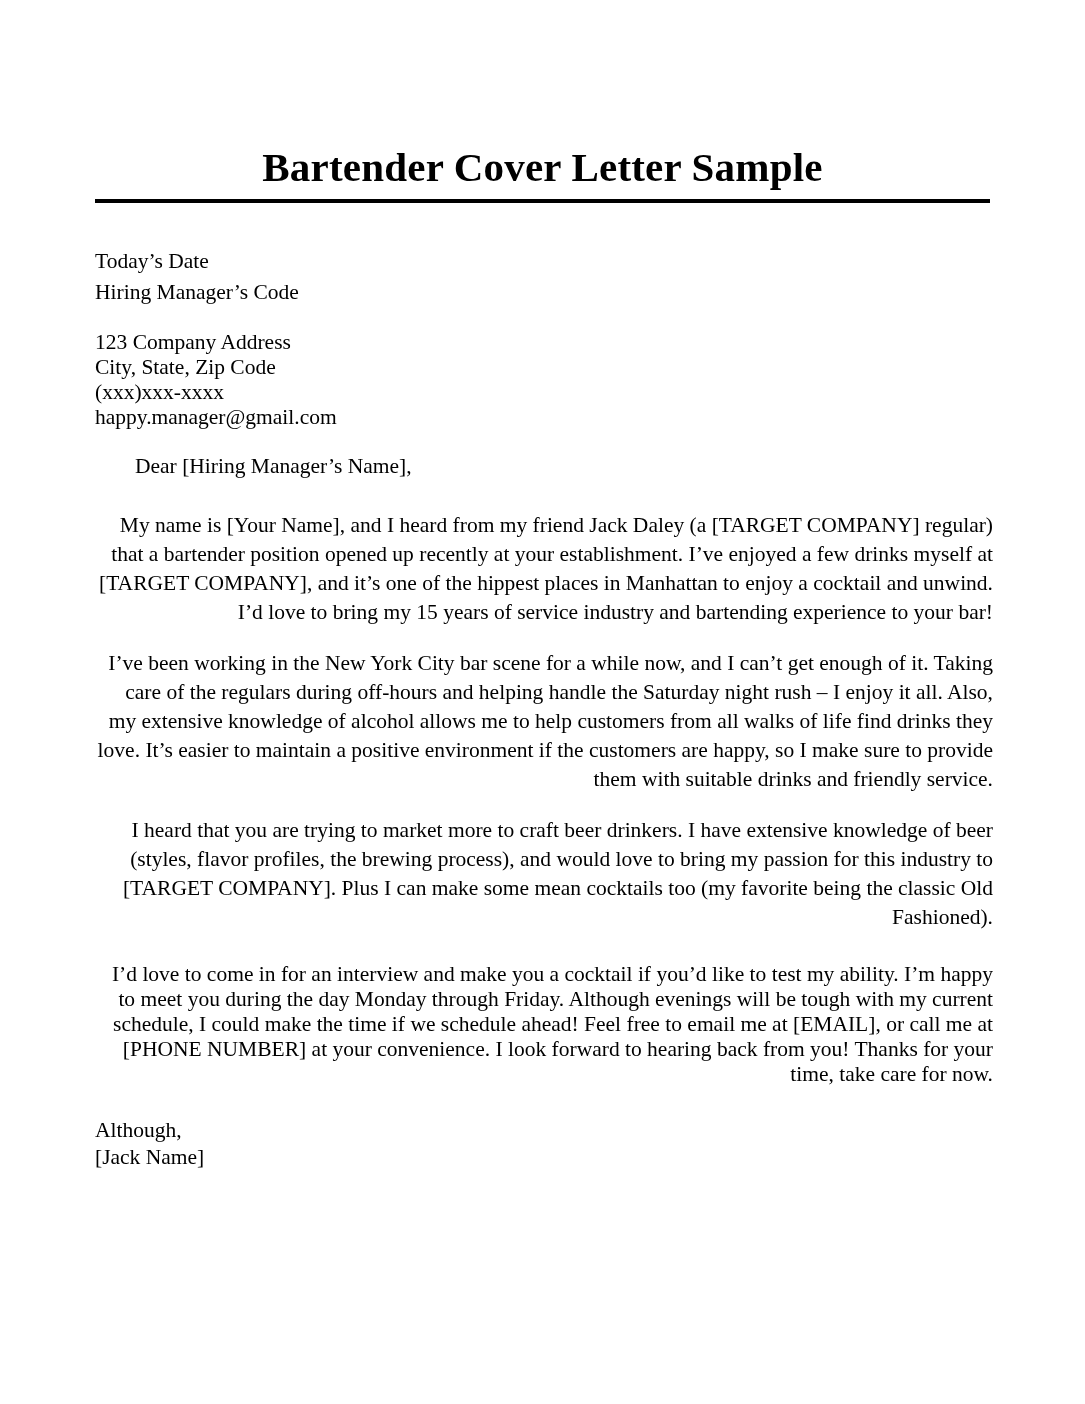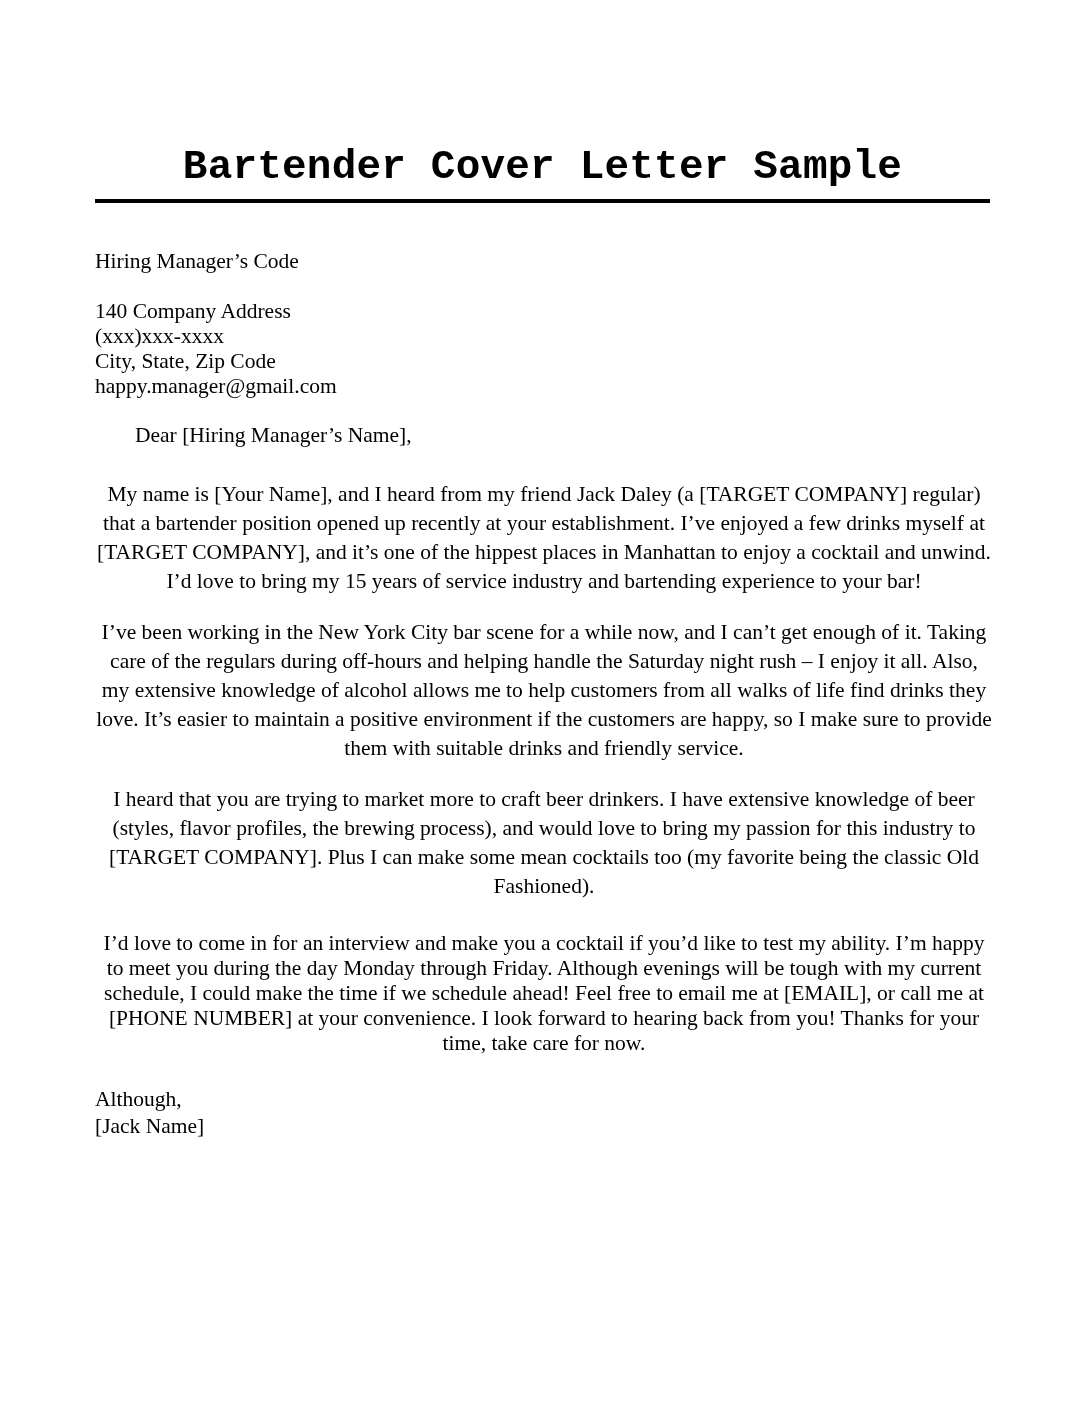--- a/index.html
+++ b/index.html
@@ -28,21 +28,20 @@
     position: absolute;
     left: 95px;
     top: 118px;
     width: 895px;
     text-align: center;
     font-size: 41px;
     font-weight: bold;
     letter-spacing: 0.2px;
     line-height: 1.12;
     white-space: nowrap;
-    font-family: Liberation Mono, monospace;
   }
 
   
   .title-rule {
     position: absolute;
     left: 95px;
     top: 199px;
     width: 895px;
     height: 4px;
     background: #000000;
@@ -83,21 +82,21 @@
   .salutation {
     line-height: 29px;
     white-space: nowrap;
     margin-left: 40px;
   }
 
   
   .para {
     margin: 0;
     line-height: 29px;
-    text-align: center;
+    text-align: right;
     hyphens: none;
   }
 
   
   .para-tight {
     line-height: 25px;
   }
 
   .signature .line {
     line-height: 27px;
@@ -108,29 +107,30 @@
 
 <div class="page">
 
   <h1 class="doc-title">Bartender Cover Letter Sample</h1>
 
   <div class="title-rule"></div>
 
   <div class="letter">
 
     <div class="block header-names">
+      <span class="line">Today’s Date</span>
       <span class="line">Hiring Manager’s Code</span>
     </div>
 
     <div class="spacer-md"></div>
 
     <div class="block address-block">
-      <span class="line">140 Company Address</span>
+      <span class="line">123 Company Address</span>
+      <span class="line">City, State, Zip Code</span>
       <span class="line">(xxx)xxx-xxxx</span>
-      <span class="line">City, State, Zip Code</span>
       <span class="line">happy.manager@gmail.com</span>
     </div>
 
     <div class="spacer-md"></div>
 
     <div class="salutation">Dear [Hiring Manager’s Name],</div>
 
     <div class="spacer-lg"></div>
 
     <p class="para">My name is [Your Name], and I heard from my friend Jack Daley (a [TARGET COMPANY] regular) that a bartender position opened up recently at your establishment. I’ve enjoyed a few drinks myself at [TARGET COMPANY], and it’s one of the hippest places in Manhattan to enjoy a cocktail and unwind. I’d love to bring my 15 years of service industry and bartending experience to your bar!</p>

